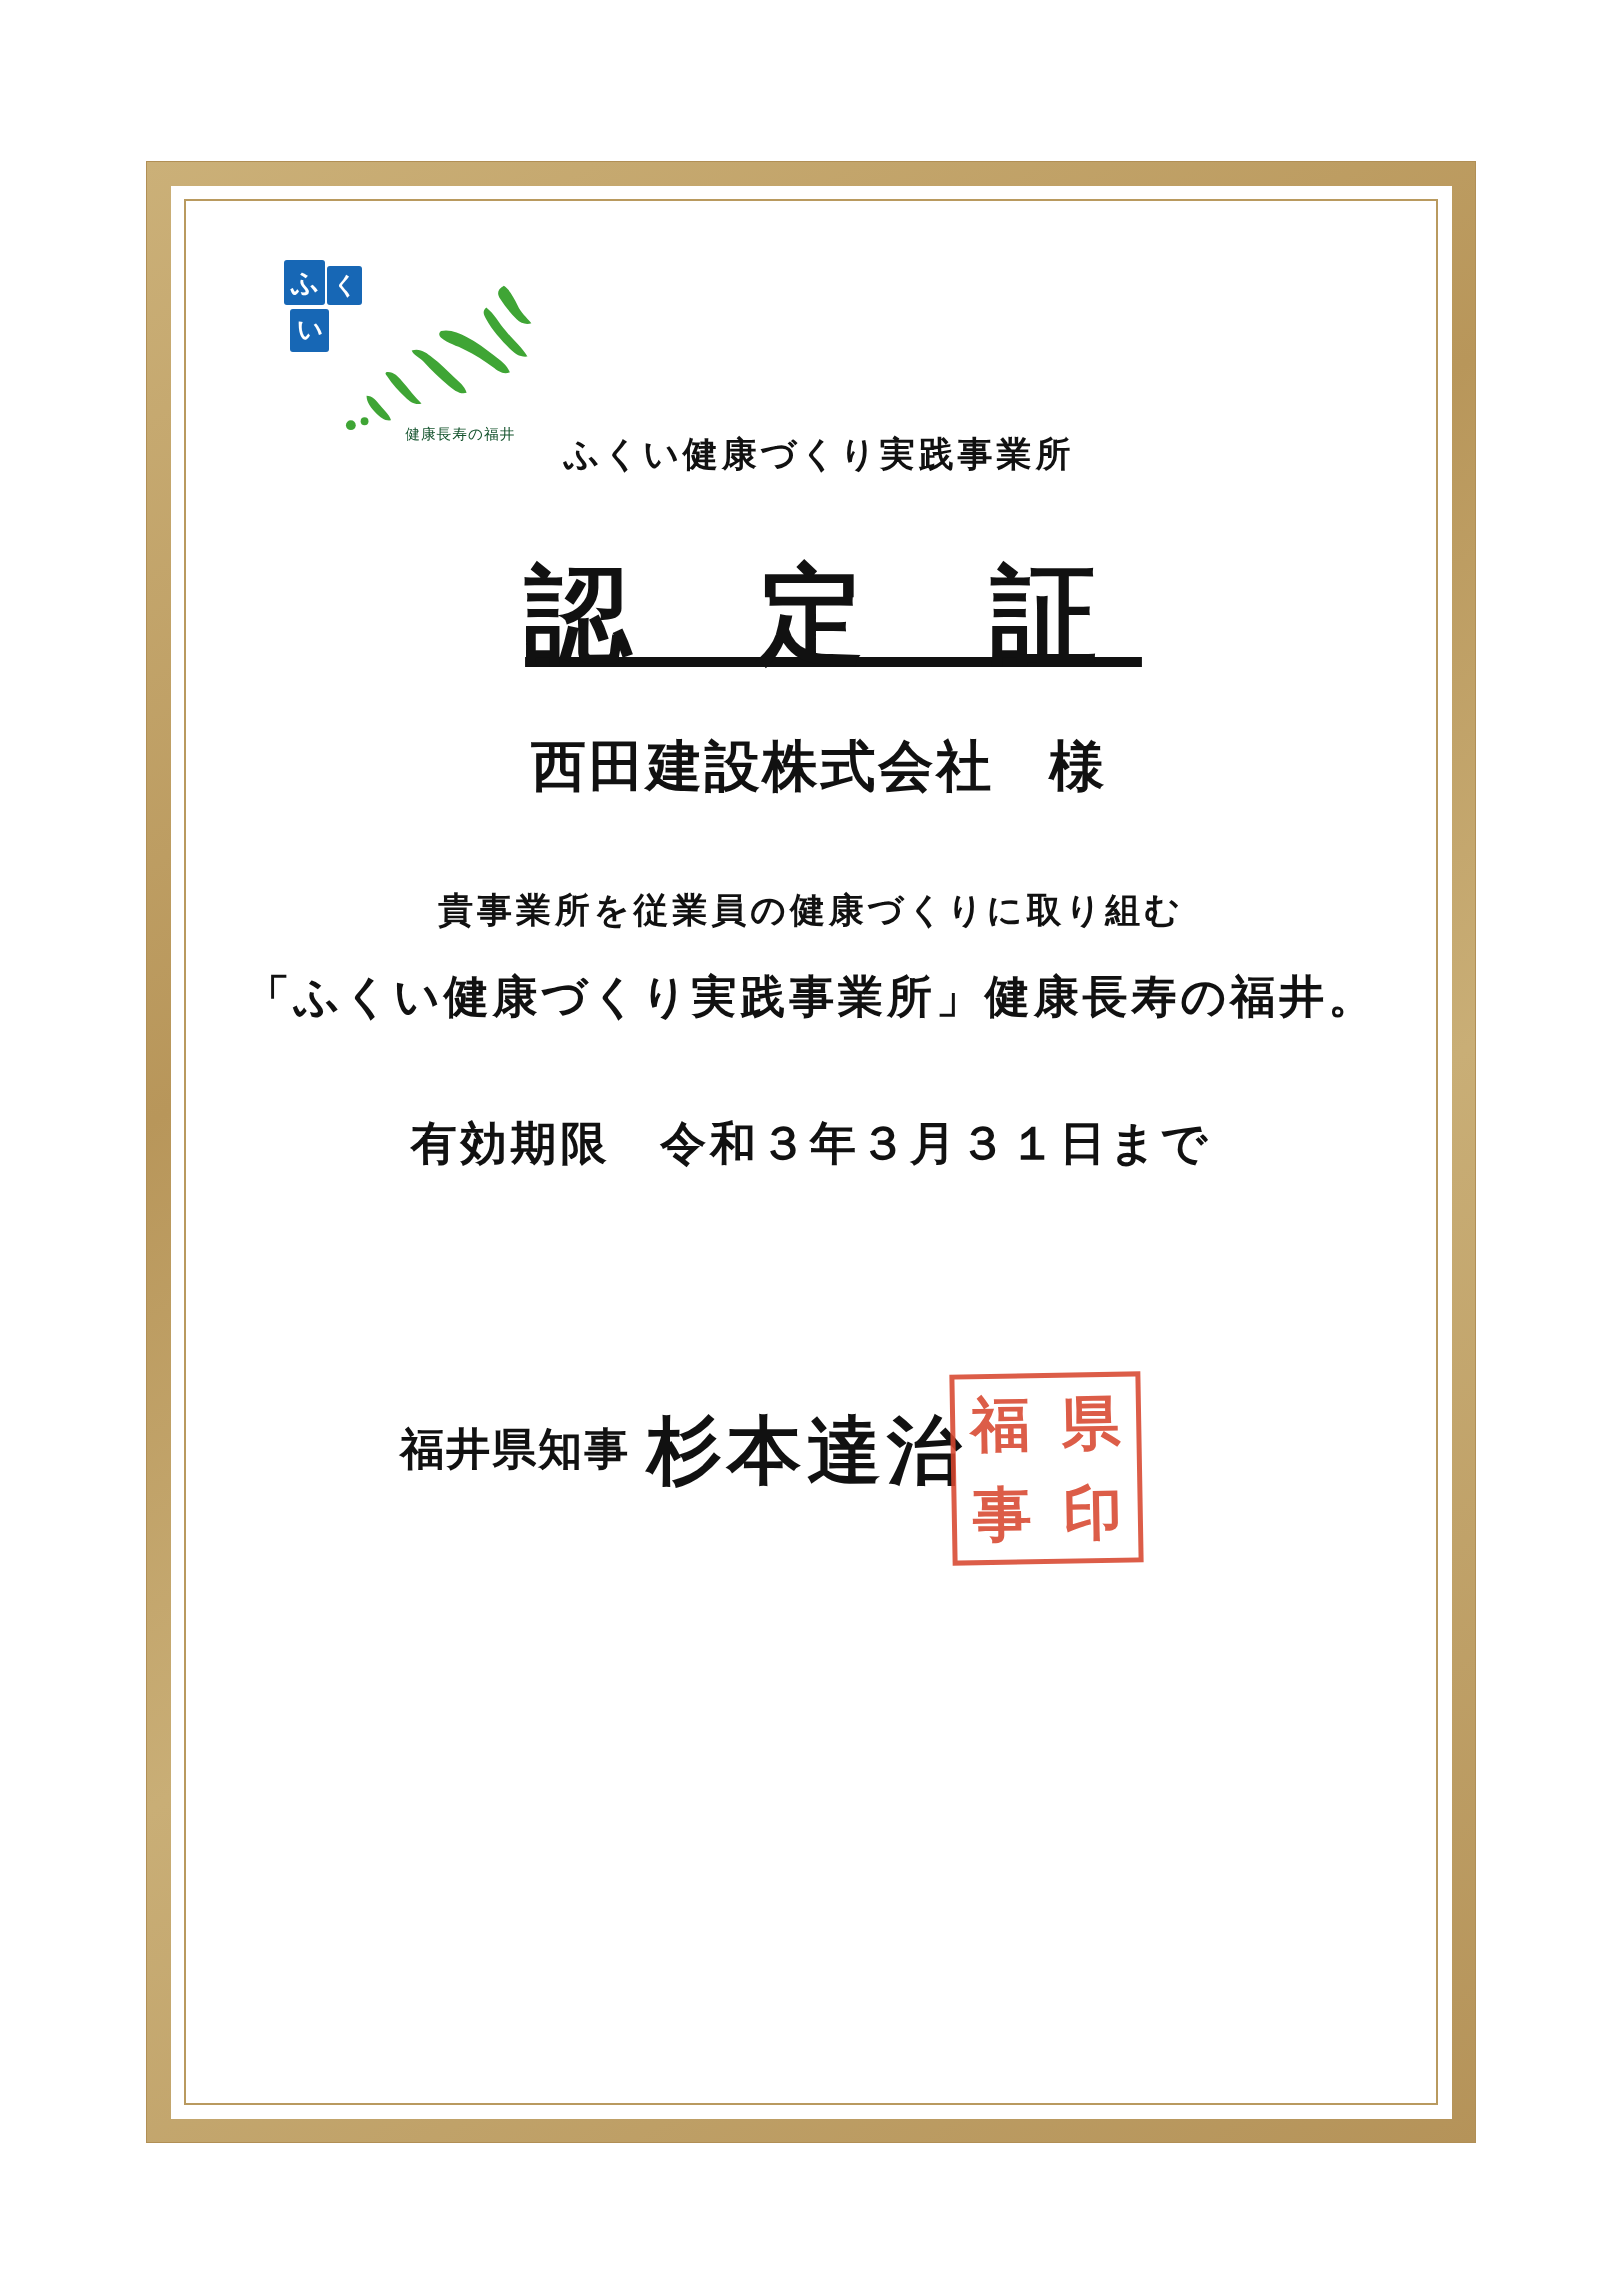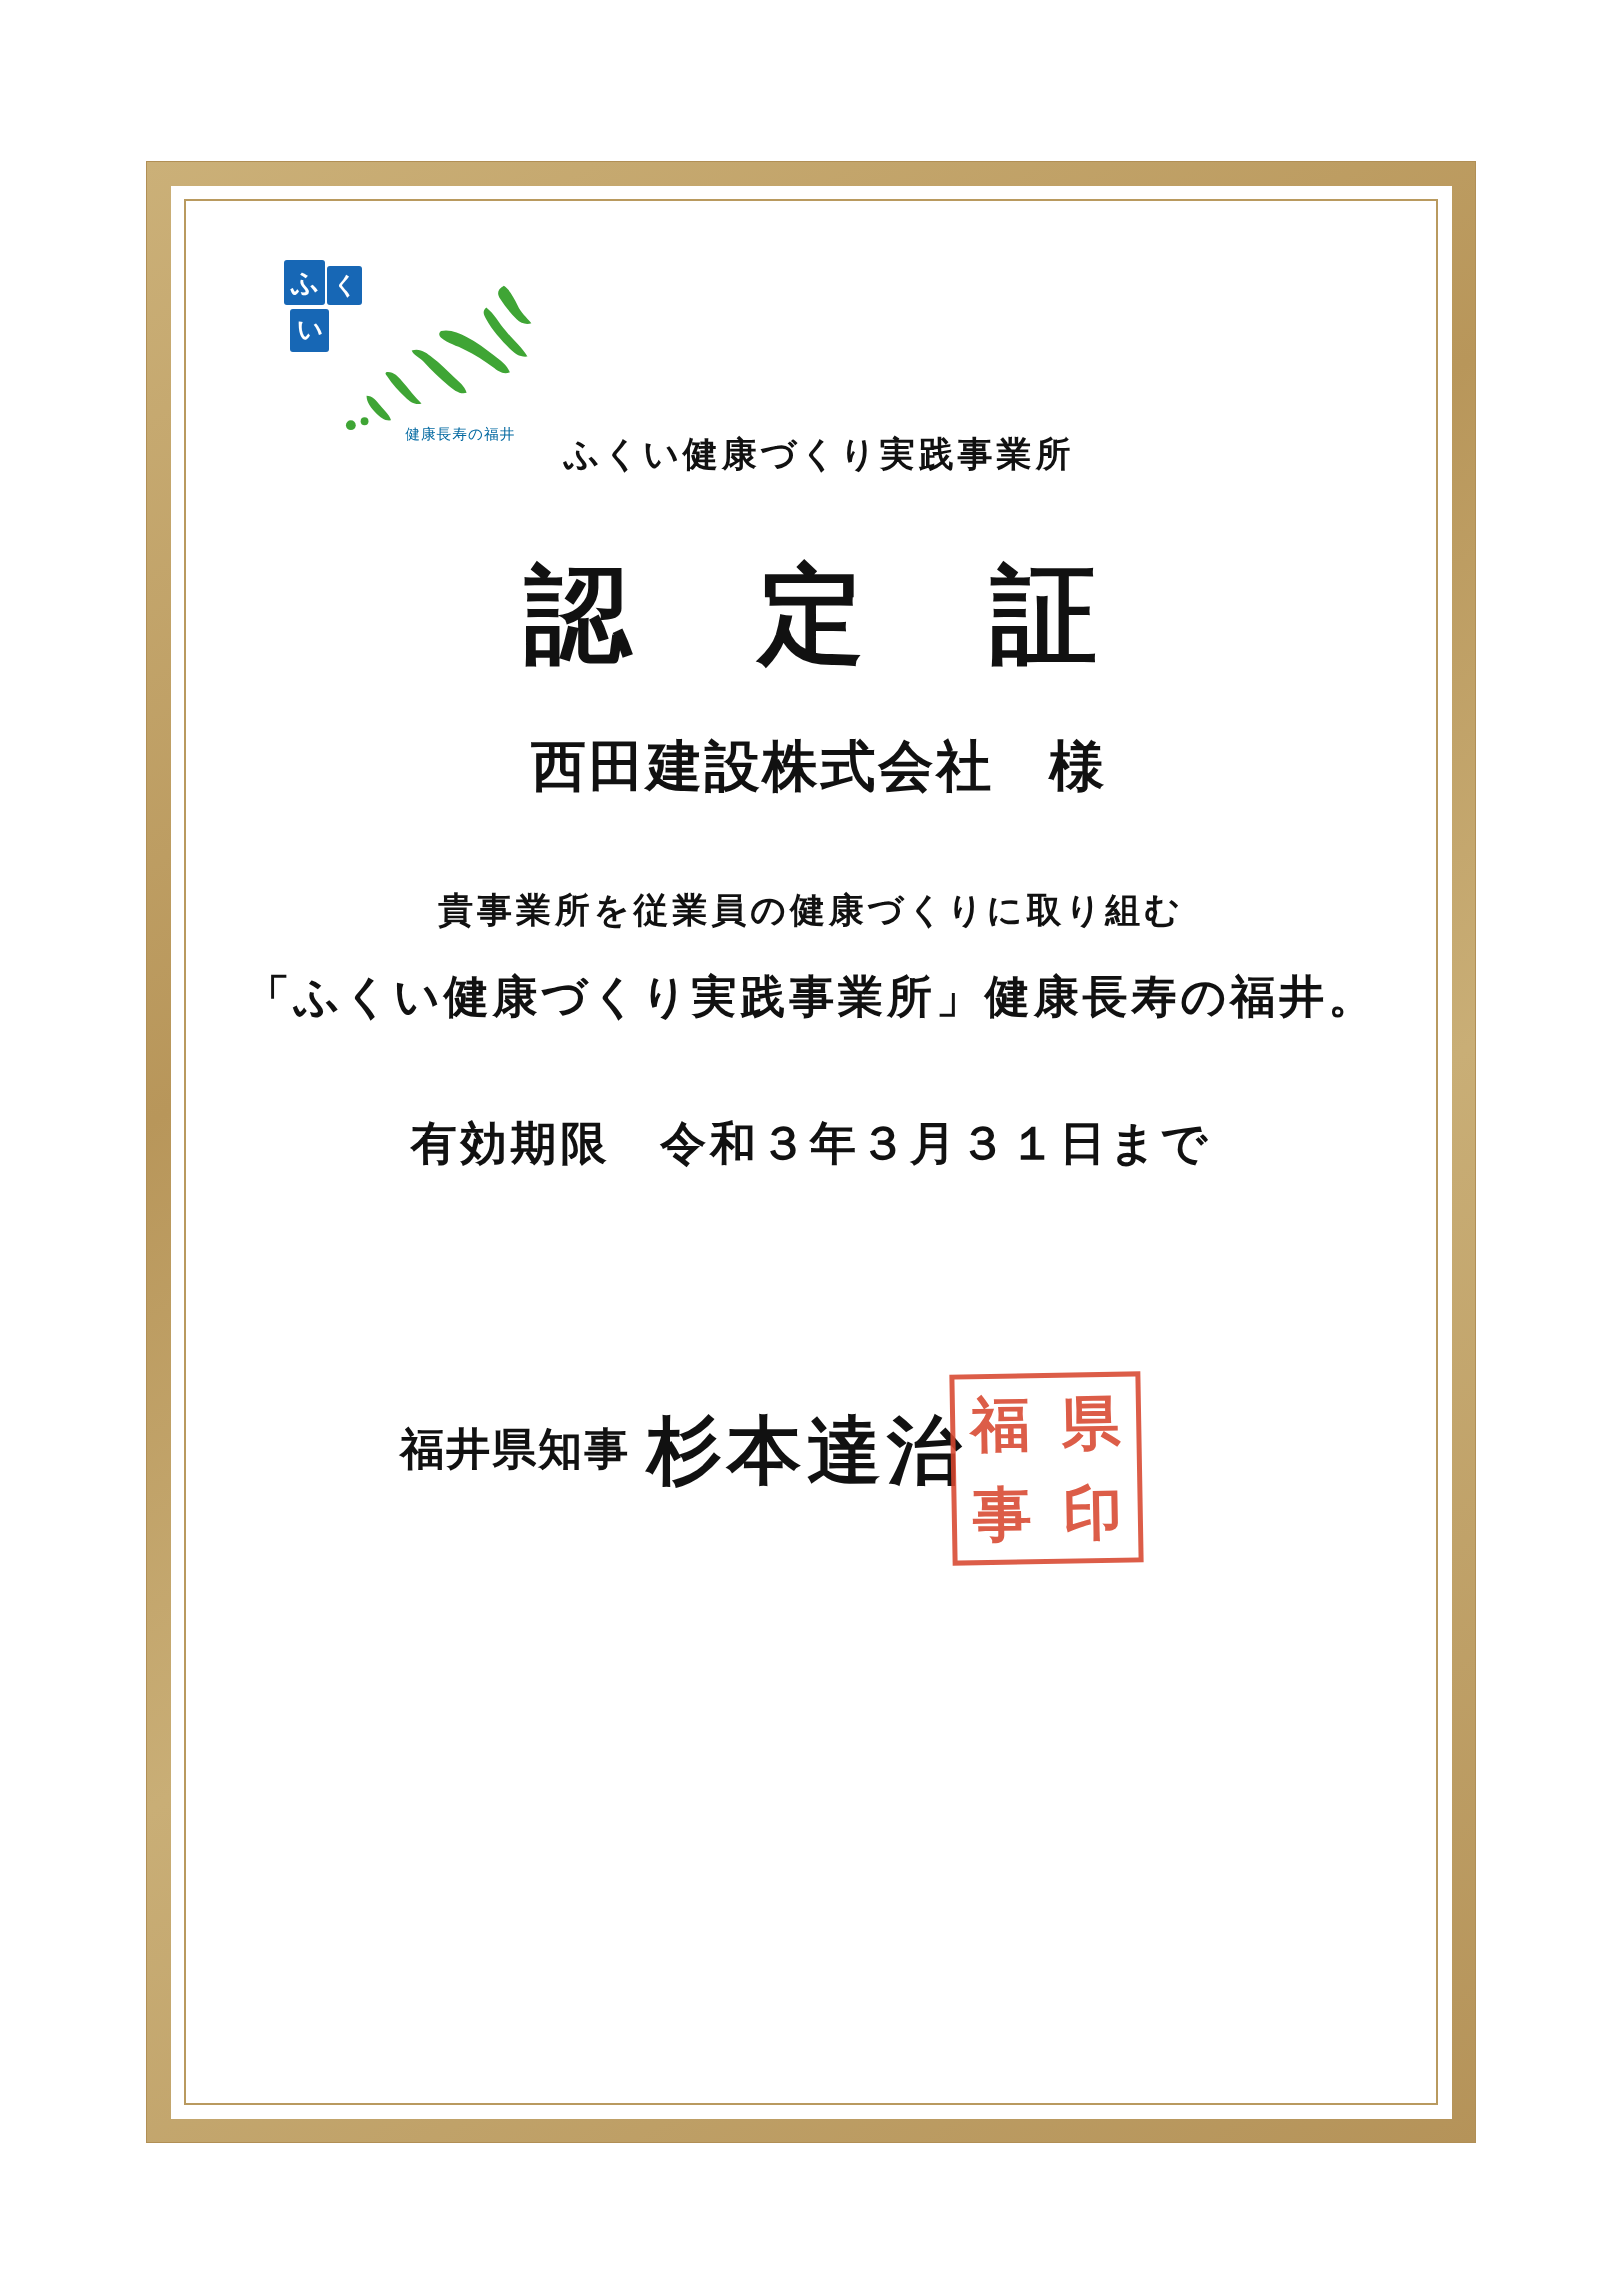--- a/index.html
+++ b/index.html
@@ -106,21 +106,21 @@
     width: 216px;
     height: 157px;
   }
   .logo-tag {
     position: absolute;
     left: 125px;
     top: 165px;
     font-family: "DejaVu Sans", sans-serif;
     font-size: 14.7px;
     letter-spacing: 1px;
-    color: #0369a1;
+    color: #14532d;
     white-space: nowrap;
   }
 
   
   .jp {
     font-family: "DejaVu Serif", serif;
     color: #111111;
   }
   .line-heading {
     position: absolute;
@@ -136,20 +136,21 @@
   .line-title {
     position: absolute;
     left: 0;
     right: 0;
     top: 343px;
     text-align: center;
     font-size: 106px;
     font-weight: 700;
     letter-spacing: 45px;
     text-indent: 45px;
+    text-decoration: underline;
   }
   .line-company {
     position: absolute;
     left: 16px;
     right: 0;
     top: 529px;
     text-align: center;
     font-size: 55px;
     font-weight: 700;
     letter-spacing: 2.9px;

